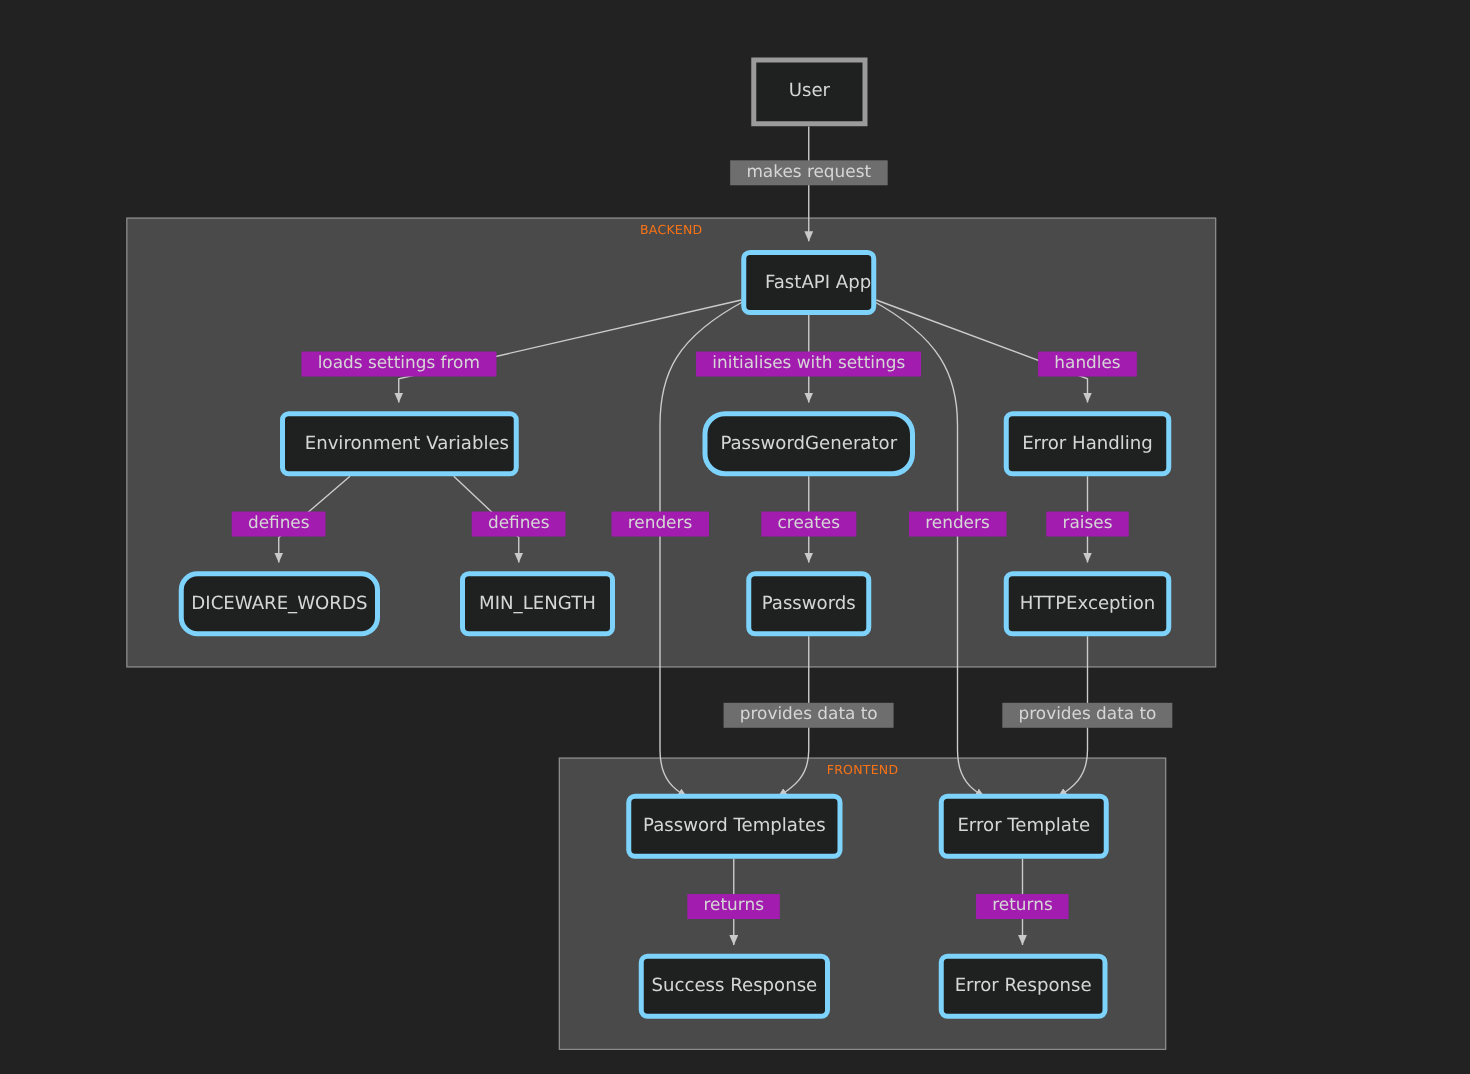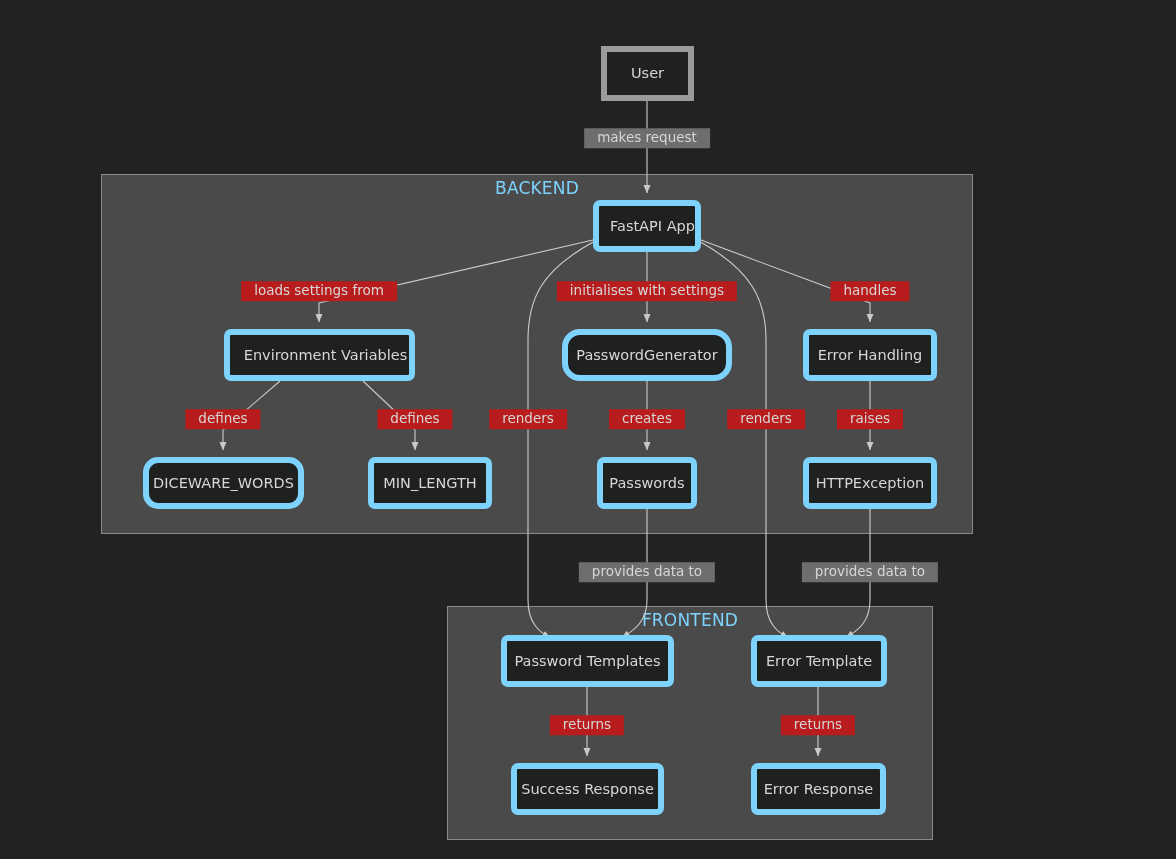--- a/index.html
+++ b/index.html
@@ -29,33 +29,33 @@
   }
   
   .cluster {
     position: absolute;
     background: #4a4a4a;
     border: 1px solid #8a8a8a;
     box-sizing: border-box;
   }
   .cluster-label {
     position: absolute;
-    color: #7dd3fc;
-    font-size: 17px;
+    color: #f97316;
+    font-size: 10px;
     letter-spacing: 0.2px;
     white-space: nowrap;
     transform: translateX(-50%);
     line-height: 1;
   }
   
   .node {
     position: absolute;
     box-sizing: border-box;
     background: #1f2020;
-    border: 6px solid #7dd3fc;
+    border: 4px solid #7dd3fc;
     border-radius: 7px;
     color: #d6d6d6;
     font-size: 14.5px;
     display: flex;
     align-items: center;
     justify-content: center;
     text-align: center;
     white-space: nowrap;
     line-height: 1;
   }
@@ -68,21 +68,21 @@
     position: absolute;
     color: #d6d6d6;
     font-size: 13.5px;
     white-space: nowrap;
     padding: 2px 13px;
     line-height: 1.15;
     transform: translate(-50%, -50%);
     box-sizing: border-box;
   }
   .edge-label.on-page   { background: #6e6e6e; }
-  .edge-label.on-cluster{ background: #b91c1c; }
+  .edge-label.on-cluster{ background: #a21caf; }
 </style>
 </head>
 <body>
 
 <div id="diagram-root">
 
   <div id="clusters-host">
       <div class="cluster" style="left: 101px; top: 174px; width: 872px; height: 360px;"></div>
       <div class="cluster-label" style="left: 537px; top: 180px;">BACKEND</div>
       <div class="cluster" style="left: 447px; top: 606px; width: 486px; height: 234px;"></div>

